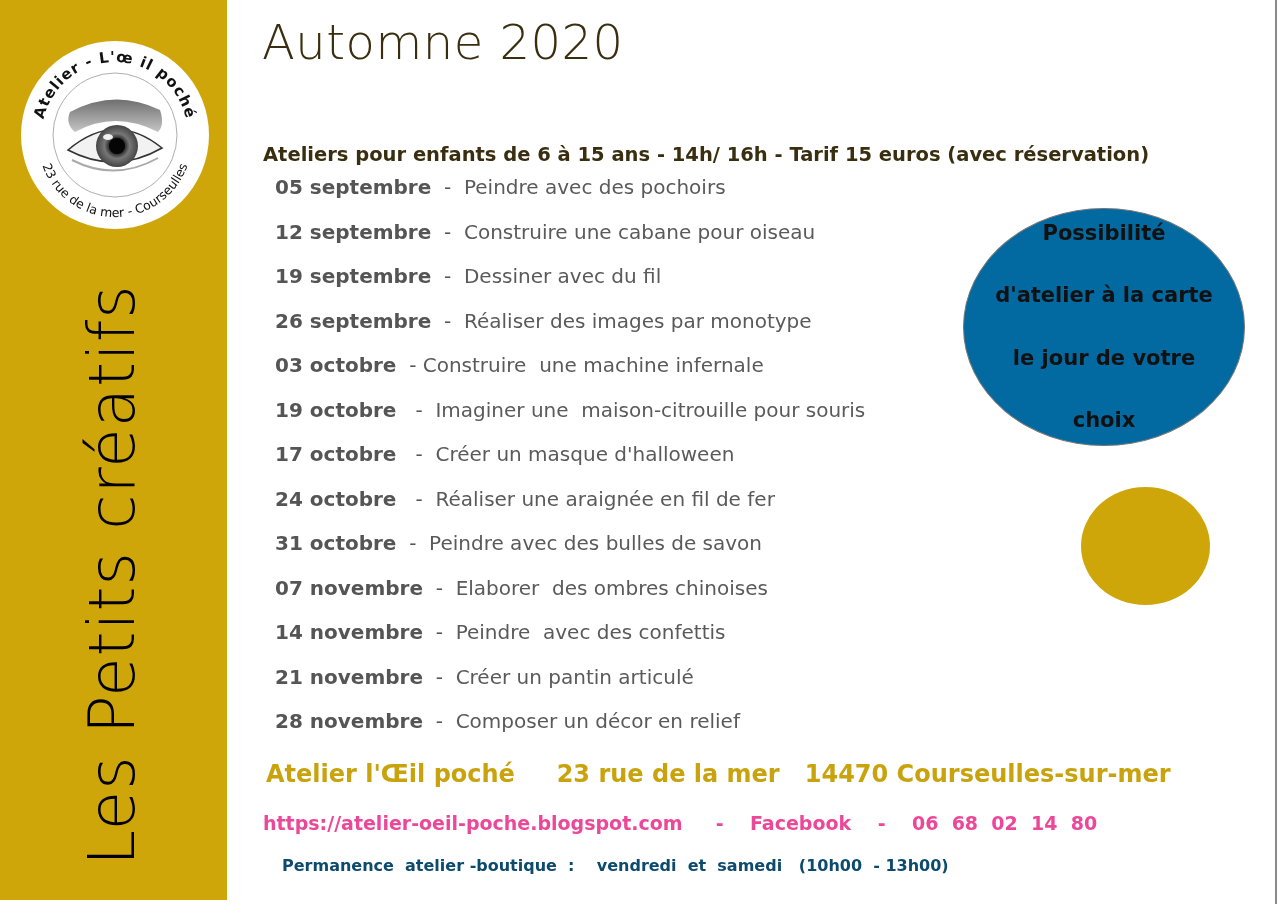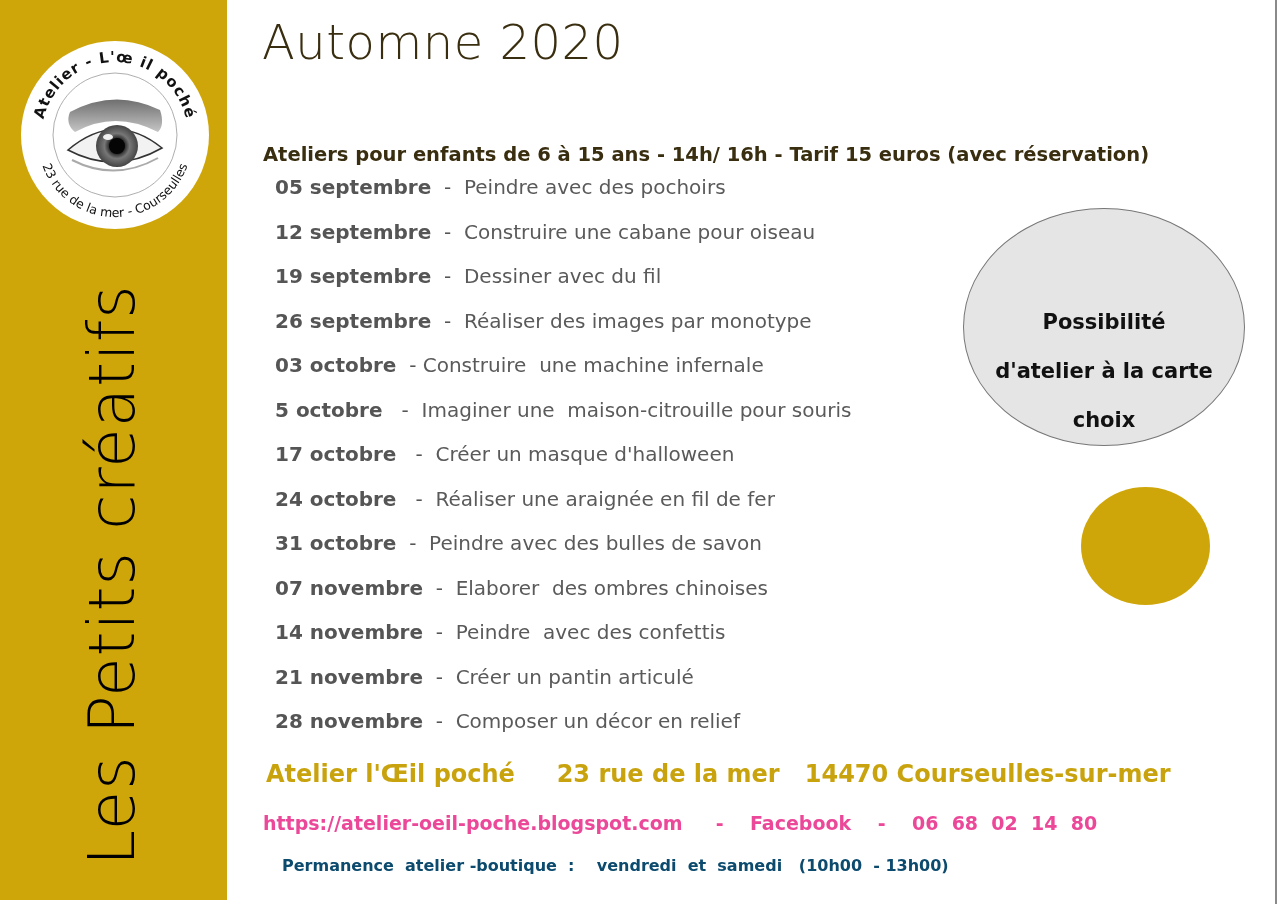--- a/index.html
+++ b/index.html
@@ -46,22 +46,22 @@
   }
   .schedule li {
     height: 44.5px; line-height: 30px;
     font-size: 20px; color: #5a5a5a; white-space: pre;
   }
   .schedule .date { font-weight: bold; color: #555; }
   .schedule .sep { color: #555; }
   .bubble {
     position: absolute; left: 963px; top: 208px; width: 280px; height: 236px;
     border: 1px solid #777; border-radius: 50%;
-    display: flex; flex-direction: column; align-items: center; justify-content: flex-end;
-    background: #e5e5e5;
+    display: flex; flex-direction: column; align-items: center; justify-content: space-between;
+    background: #0369a1;
   }
   .bubble span {
     display: block; font-size: 21px; font-weight: bold; color: #111;
     line-height: 49px; text-align: center; white-space: nowrap;
   }
   .gold-dot {
     position: absolute; left: 1081px; top: 487px; width: 129px; height: 118px;
     border-radius: 50%; background: #cfa60a;
   }
   .f1 {
@@ -120,33 +120,34 @@
 
 <div class="title">Automne 2020</div>
 <div class="subtitle">Ateliers pour enfants de 6 à 15 ans - 14h/ 16h - Tarif 15 euros (avec réservation)</div>
 
 <ul class="schedule">
   <li><span class="date">05 septembre</span><span class="sep">  -  </span><span>Peindre avec des pochoirs</span></li>
   <li><span class="date">12 septembre</span><span class="sep">  -  </span><span>Construire une cabane pour oiseau</span></li>
   <li><span class="date">19 septembre</span><span class="sep">  -  </span><span>Dessiner avec du fil</span></li>
   <li><span class="date">26 septembre</span><span class="sep">  -  </span><span>Réaliser des images par monotype</span></li>
   <li><span class="date">03 octobre</span><span class="sep">  - </span><span>Construire  une machine infernale</span></li>
-  <li><span class="date">5 octobre</span><span class="sep">   -  </span><span>Imaginer une  maison-citrouille pour souris</span></li>
+  <li><span class="date">19 octobre</span><span class="sep">   -  </span><span>Imaginer une  maison-citrouille pour souris</span></li>
   <li><span class="date">17 octobre</span><span class="sep">   -  </span><span>Créer un masque d'halloween</span></li>
   <li><span class="date">24 octobre</span><span class="sep">   -  </span><span>Réaliser une araignée en fil de fer</span></li>
   <li><span class="date">31 octobre</span><span class="sep">  -  </span><span>Peindre avec des bulles de savon</span></li>
   <li><span class="date">07 novembre</span><span class="sep">  -  </span><span>Elaborer  des ombres chinoises</span></li>
   <li><span class="date">14 novembre</span><span class="sep">  -  </span><span>Peindre  avec des confettis</span></li>
   <li><span class="date">21 novembre</span><span class="sep">  -  </span><span>Créer un pantin articulé</span></li>
   <li><span class="date">28 novembre</span><span class="sep">  -  </span><span>Composer un décor en relief</span></li>
 </ul>
 
 <div class="bubble">
   <span>Possibilité</span>
   <span>d'atelier à la carte</span>
+  <span>le jour de votre</span>
   <span>choix</span>
 </div>
 
 <div class="gold-dot"></div>
 
 <div class="f1">Atelier l'Œil poché     23 rue de la mer   14470 Courseulles-sur-mer</div>
 <div class="f2">https://atelier-oeil-poche.blogspot.com     -    Facebook    -    06  68  02  14  80</div>
 <div class="f3">Permanence  atelier -boutique  :    vendredi  et  samedi   (10h00  - 13h00)</div>
 
 </body></html>

